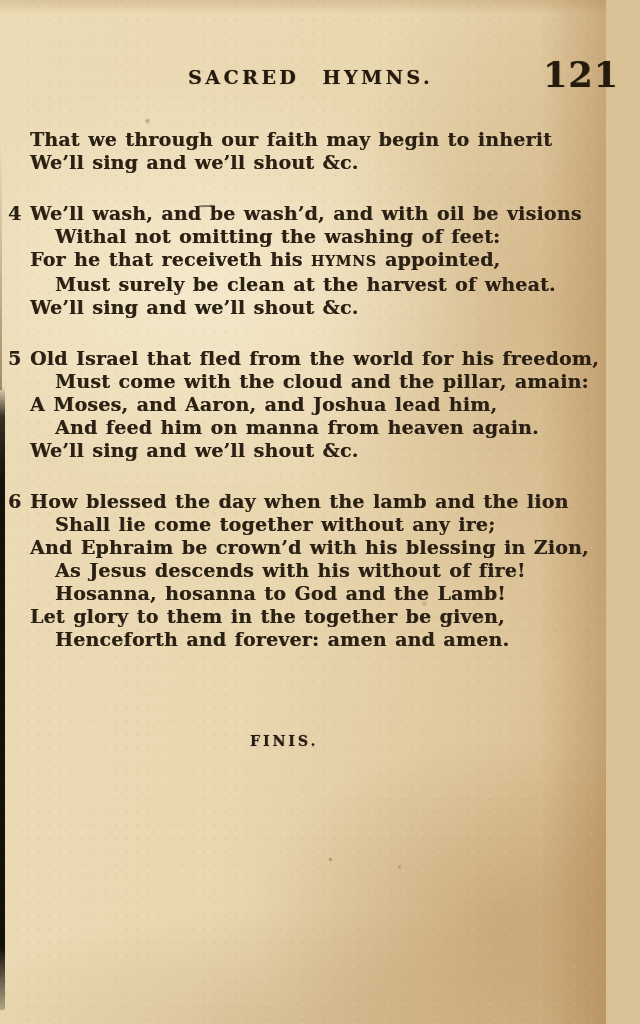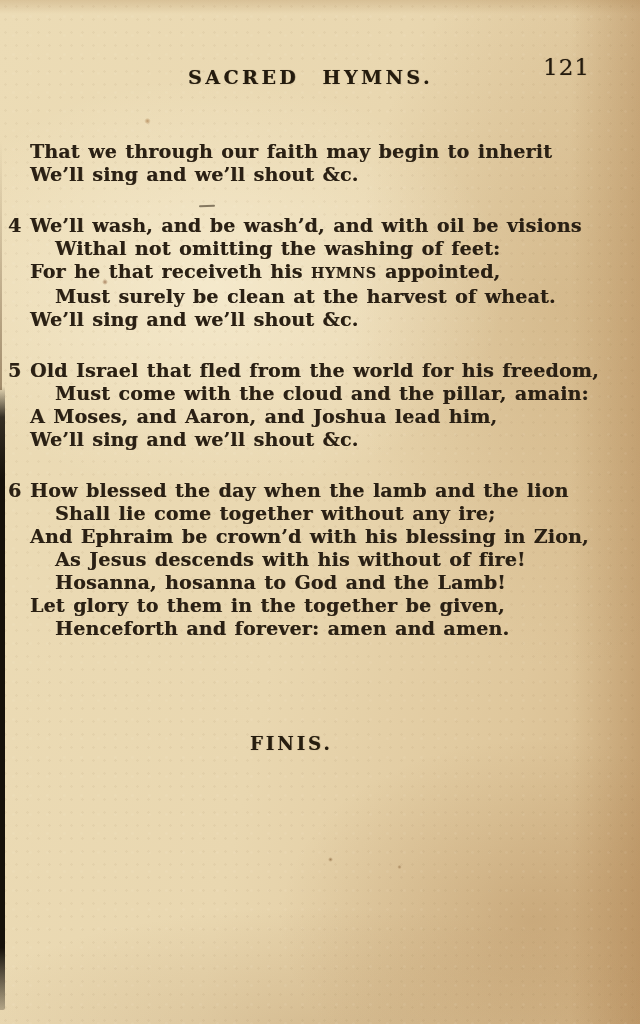--- a/index.html
+++ b/index.html
@@ -1,29 +1,30 @@
 <!DOCTYPE html>
 <html><head>
 <meta charset="utf-8">
 <style>
   html,body{margin:0;padding:0;}
   body{width:640px;height:1024px;overflow:hidden;background:#d8c296;}
 
   .page{
-    position:relative;width:640px;height:1024px;
+    position:relative;width:560px;height:1024px;
     font-family:"DejaVu Serif", serif;
     color:#2a2014;
     background:
       radial-gradient(ellipse 420px 300px at 33% 28%, rgba(253,246,224,0.55), transparent 70%),
       radial-gradient(ellipse 300px 520px at 88% 30%, rgba(165,120,65,0.20), transparent 70%),
       radial-gradient(ellipse 360px 260px at 83% 90%, rgba(150,100,50,0.26), transparent 70%),
       radial-gradient(ellipse 500px 170px at 50% 101%, rgba(150,105,55,0.20), transparent 75%),
       linear-gradient(180deg, rgba(170,130,80,0.28) 0px, rgba(170,130,80,0) 14px),
       linear-gradient(270deg, rgba(150,100,50,0.30) 0%, rgba(150,100,50,0) 11%),
       linear-gradient(102deg, #ecdcb6 0%, #e9d7b0 48%, #dfc79c 78%, #d3b587 100%);
+    padding-left: 46px;
   }
 
   
   .texture{
     position:absolute;inset:0;pointer-events:none;
     background-image:
       radial-gradient(circle, rgba(120,85,45,0.055) 1px, transparent 1.5px),
       radial-gradient(circle, rgba(255,250,235,0.07) 1px, transparent 1.7px);
     background-size:11px 13px, 17px 19px;
     background-position:0 0, 5px 7px;
@@ -55,39 +56,39 @@
   }
 
   .head-title{
     position:absolute;top:66px;left:188px;
     font-size:19px;font-weight:bold;letter-spacing:3.5px;word-spacing:13px;
     color:#241b0e;text-shadow:0.4px 0.4px 0.7px rgba(40,28,12,0.6);
     white-space:nowrap;
   }
   .page-number{
     position:absolute;top:54px;left:543px;
-    font-size:23px;font-weight:normal;letter-spacing:1px;
+    font-size:35px;font-weight:bold;letter-spacing:1px;
     color:#241b0e;text-shadow:0.4px 0.4px 0.8px rgba(40,28,12,0.55);
   }
 
   .verses{
-    position:absolute;top:140px;left:30px;right:0;
+    position:absolute;top:128px;left:30px;right:0;
     font-size:19px;font-weight:bold;
     text-shadow:0.4px 0.4px 0.6px rgba(43,32,18,0.55);
   }
   .stanza{margin-bottom:28px;}
   .line{position:relative;line-height:23px;white-space:nowrap;letter-spacing:0.2px;word-spacing:1.5px;}
   .line.indent{padding-left:25px;}
   .vnum{position:absolute;left:-22px;top:0;}
   .smallcaps{font-size:0.74em;letter-spacing:0.8px;}
   .italic{font-style:italic;}
 
   .finis{
     position:absolute;top:733px;left:250px;
-    font-size:18px;font-weight:bold;letter-spacing:3px;
+    font-size:14px;font-weight:bold;letter-spacing:3px;
     color:#261d0f;text-shadow:0.4px 0.4px 0.7px rgba(40,28,12,0.6);
   }
 </style>
 </head>
 <body>
 
 <div class="page">
   <div class="texture"></div>
 
   <div class="edge-left-dark"></div>
@@ -114,20 +115,21 @@
         <div class="line"><span class="vnum">4</span><span>We’ll wash, and be wash’d, and with oil be visions</span></div>
         <div class="line indent"><span>Withal not omitting the washing of feet:</span></div>
         <div class="line"><span>For he that receiveth his </span><span class="smallcaps">HYMNS</span><span> appointed,</span></div>
         <div class="line indent"><span>Must surely be clean at the harvest of wheat.</span></div>
         <div class="line"><span>We’ll sing and we’ll shout &amp;c.</span></div>
       </div>
       <div class="stanza">
         <div class="line"><span class="vnum">5</span><span>Old Israel that fled from the world for his freedom,</span></div>
         <div class="line indent"><span>Must come with the cloud and the pillar, amain:</span></div>
         <div class="line"><span>A Moses, and Aaron, and Joshua lead him,</span></div>
+        <div class="line indent"><span>And feed him on manna from heaven again.</span></div>
         <div class="line"><span>We’ll sing and we’ll shout &amp;c.</span></div>
       </div>
       <div class="stanza">
         <div class="line"><span class="vnum">6</span><span>How blessed the day when the lamb and the lion</span></div>
         <div class="line indent"><span>Shall lie come together without any ire;</span></div>
         <div class="line"><span>And Ephraim be crown’d with his blessing in Zion,</span></div>
         <div class="line indent"><span>As Jesus descends with his without of fire!</span></div>
         <div class="line indent"><span>Hosanna, hosanna to God and the Lamb!</span></div>
         <div class="line"><span>Let glory to them in the together be given,</span></div>
         <div class="line indent"><span>Henceforth and forever: amen and amen.</span></div>

